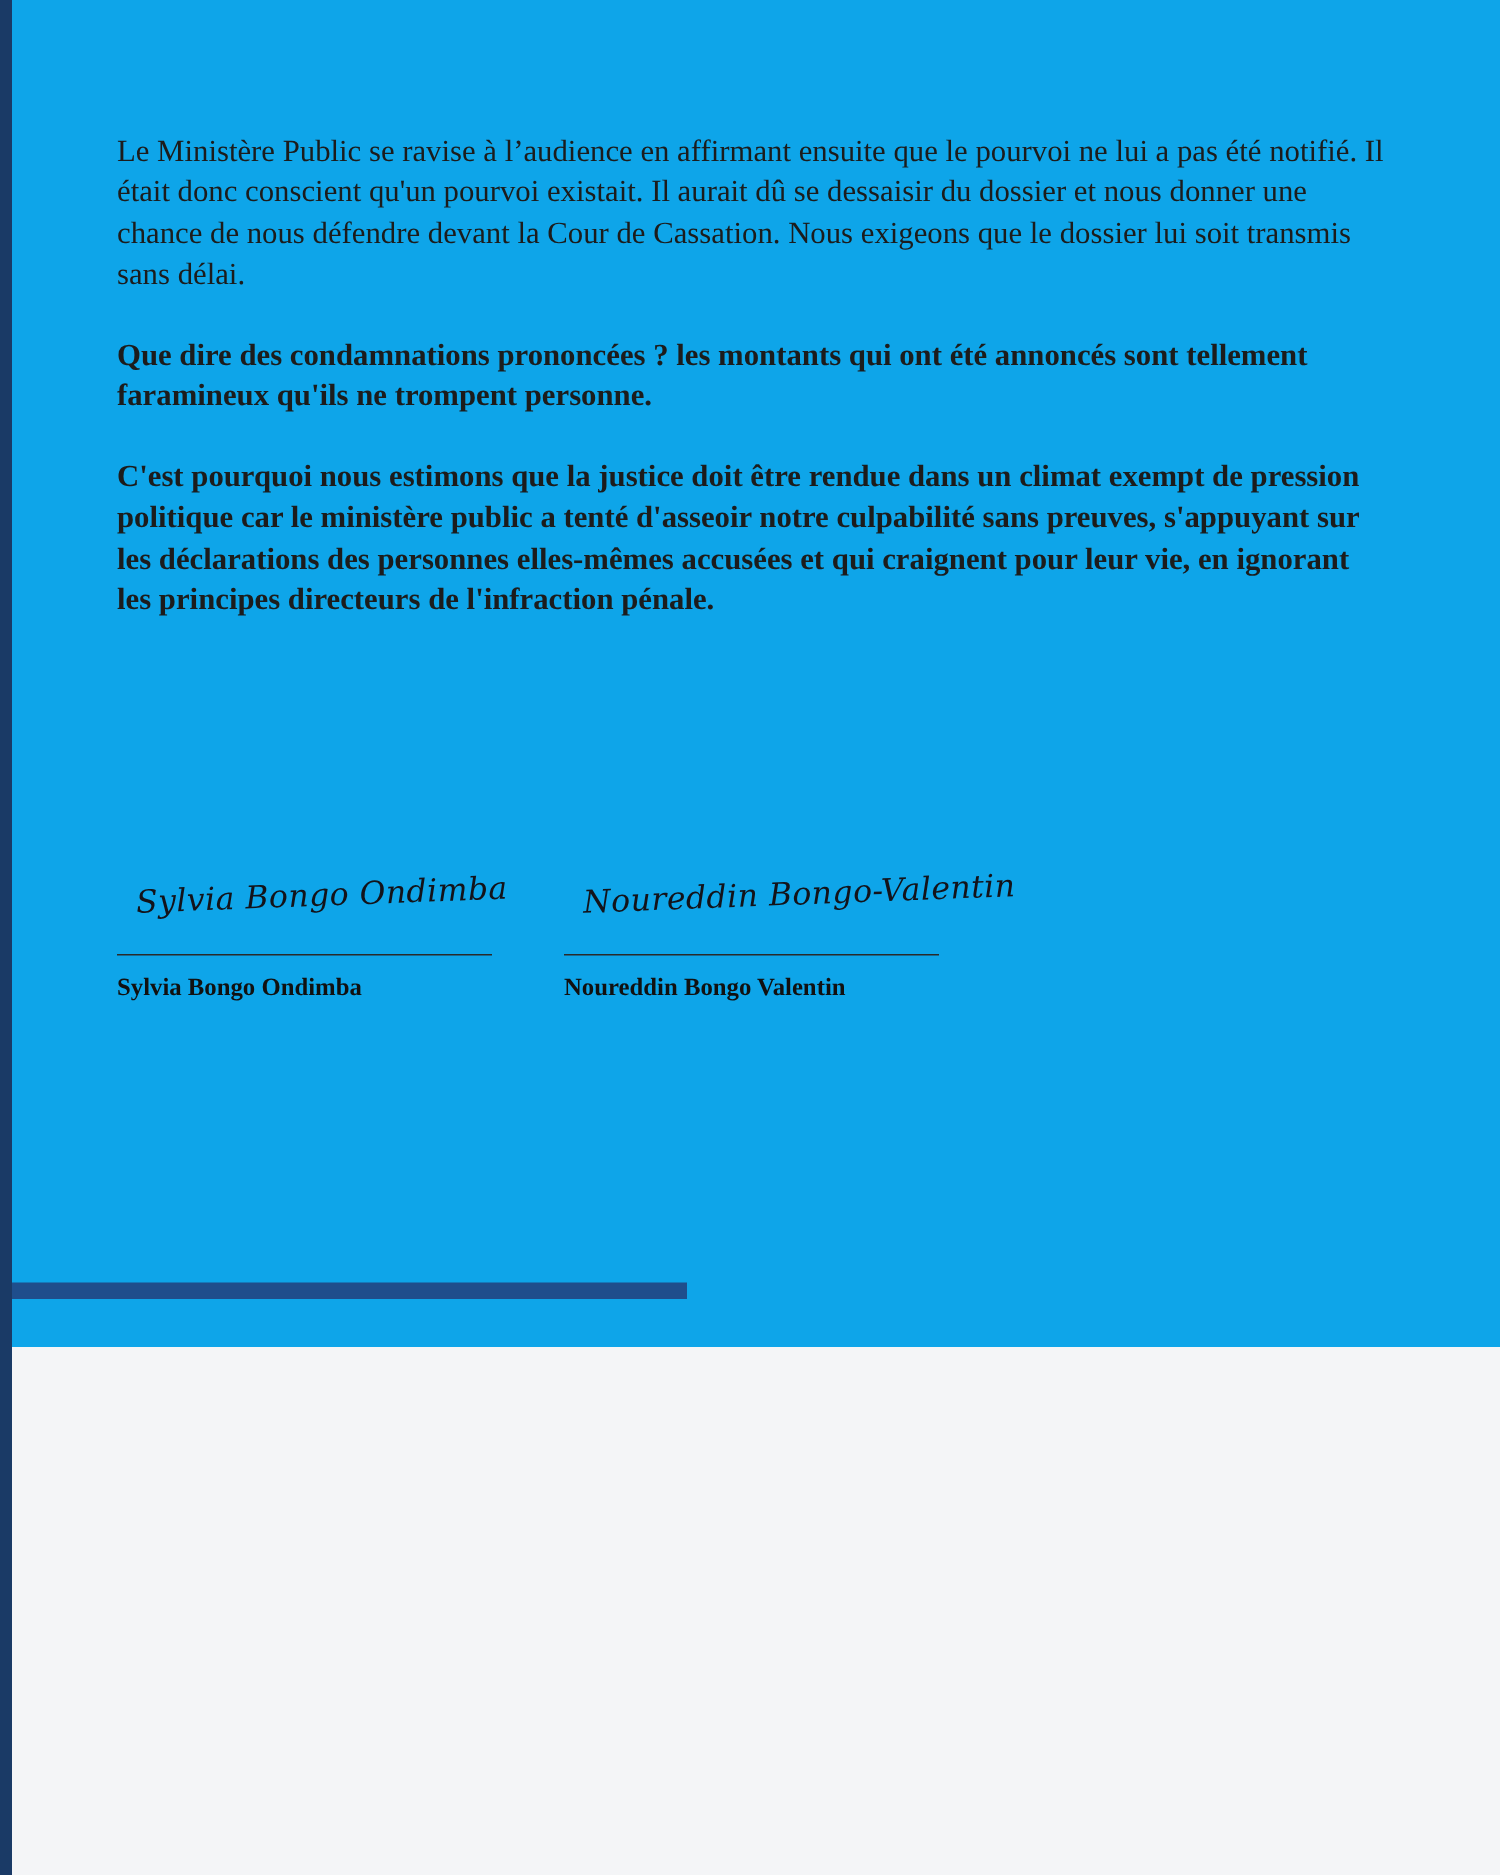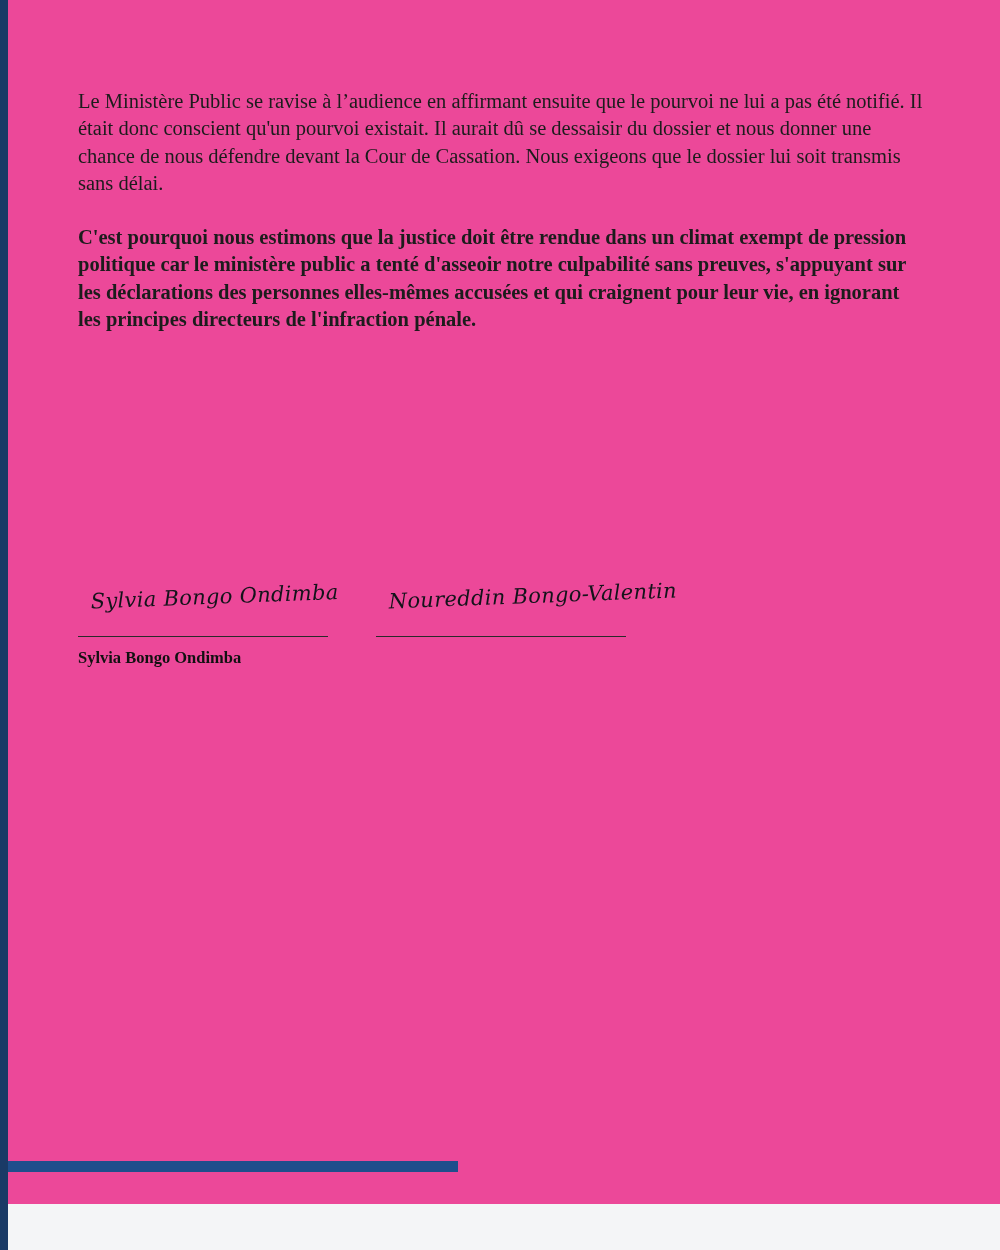--- a/index.html
+++ b/index.html
@@ -13,22 +13,22 @@
     font-family: "Liberation Serif", serif;
     color: #1a1a1a;
     position: relative;
     overflow: hidden;
   }
   .page {
     position: absolute;
     top: 0;
     left: 0;
     width: 1000px;
-    height: 1204px;
-    background: #ec4899;
+    height: 898px;
+    background: #0ea5e9;
   }
   .left-rail {
     position: absolute;
     left: 0;
     top: 0;
     width: 8px;
     height: 1250px;
     background: #1a3a66;
   }
   .content {
@@ -99,30 +99,32 @@
 </style>
 </head>
 <body>
 
 <div class="page">
 
   <div class="left-rail"></div>
 
   <div class="content">
     <p class="para">Le Ministère Public se ravise à l’audience en affirmant ensuite que le pourvoi ne lui a pas été notifié. Il était donc conscient qu'un pourvoi existait. Il aurait dû se dessaisir du dossier et nous donner une chance de nous défendre devant la Cour de Cassation. Nous exigeons que le dossier lui soit transmis sans délai.</p>
+    <p class="para bold">Que dire des condamnations prononcées ? les montants qui ont été annoncés sont tellement faramineux qu'ils ne trompent personne.</p>
     <p class="para bold">C'est pourquoi nous estimons que la justice doit être rendue dans un climat exempt de pression politique car le ministère public a tenté d'asseoir notre culpabilité sans preuves, s'appuyant sur les déclarations des personnes elles-mêmes accusées et qui craignent pour leur vie, en ignorant les principes directeurs de l'infraction pénale.</p>
   </div>
 
   <div class="signatures">
     <div class="sig-block one">
       <div class="sig-mark">Sylvia Bongo Ondimba</div>
       <div class="sig-line"></div>
       <div class="sig-name">Sylvia Bongo Ondimba</div>
     </div>
     <div class="sig-block two">
       <div class="sig-mark">Noureddin Bongo-Valentin</div>
       <div class="sig-line"></div>
+      <div class="sig-name">Noureddin Bongo Valentin</div>
     </div>
   </div>
 
   <div class="bottom-bar"></div>
 
 </div>
 
 </body></html>

